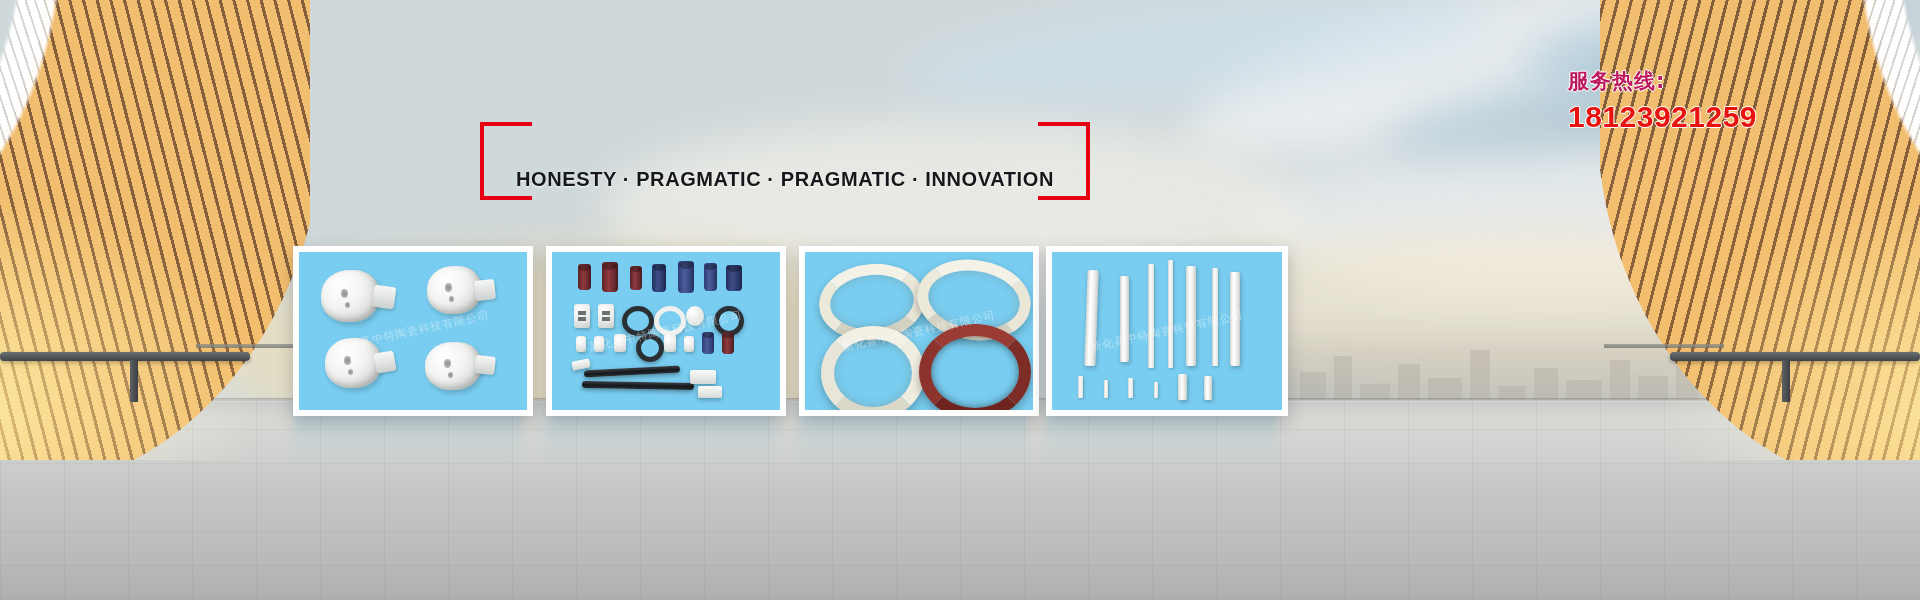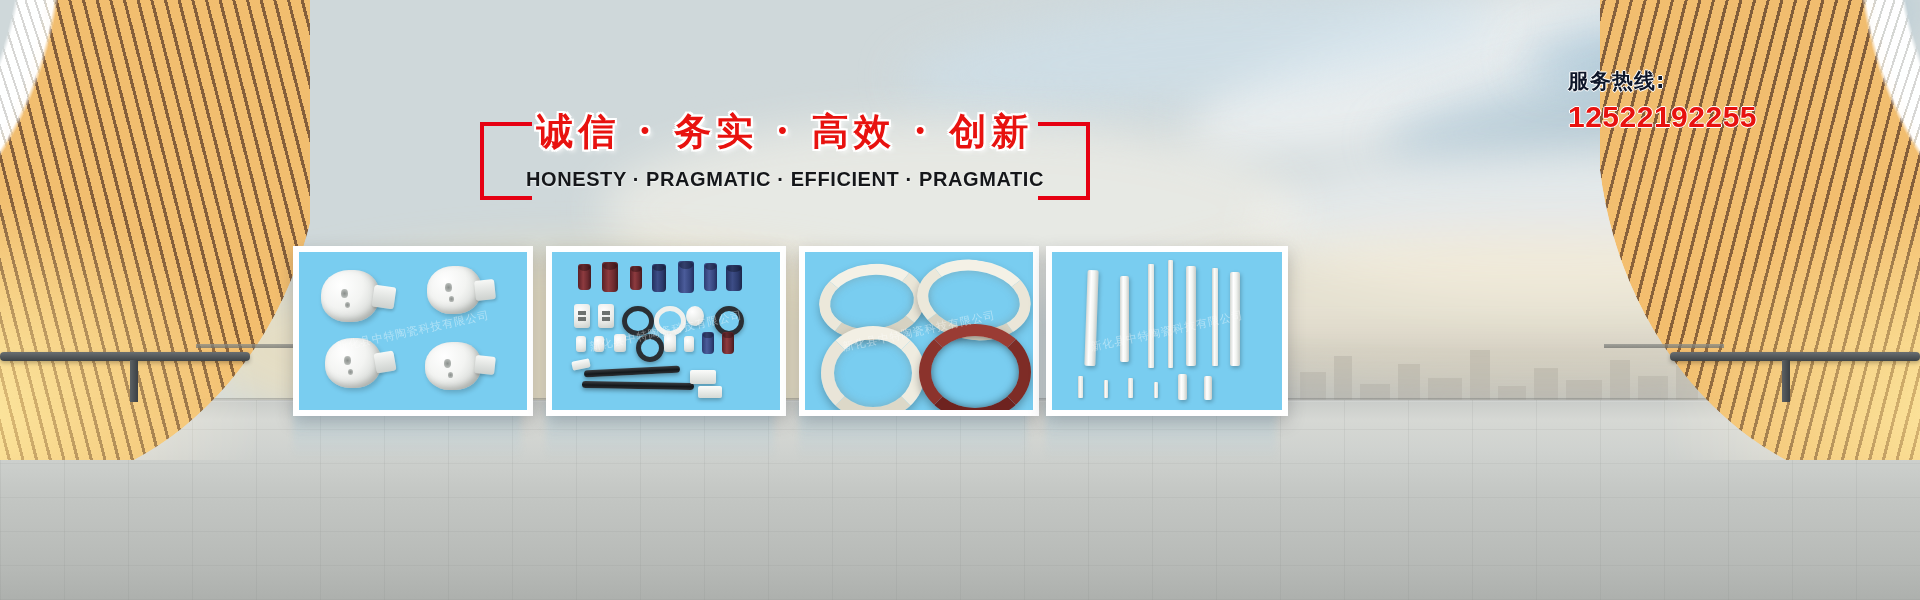--- a/index.html
+++ b/index.html
@@ -356,21 +356,21 @@
     letter-spacing:1px;
     line-height:26px;
     white-space:nowrap;
     text-shadow:1px 0 0 #fff,-1px 0 0 #fff,0 1px 0 #fff,0 -1px 0 #fff;
   }
   .promo-line2{
     margin-top:16px;
     font-family:"DejaVu Sans", sans-serif;
     font-size:21px;
     font-weight:700;
-    color:#0f172a;
+    color:#be185d;
     letter-spacing:1px;
     line-height:26px;
     white-space:nowrap;
     text-shadow:1px 0 0 #fff,-1px 0 0 #fff,0 1px 0 #fff,0 -1px 0 #fff;
   }
   .promo-phone{
     margin-top:6px;
     font-family:"Liberation Sans", sans-serif;
     font-size:30px;
     font-weight:700;
@@ -453,22 +453,21 @@
   <div class="rail-right-post"></div>
   <div class="rail-right2"></div>
 
   <div class="slogan">
     <div class="bracket bk-tl-h"></div>
     <div class="bracket bk-tl-v"></div>
     <div class="bracket bk-tl-b"></div>
     <div class="bracket bk-tr-h"></div>
     <div class="bracket bk-tr-v"></div>
     <div class="bracket bk-tr-b"></div>
-    <div class="slogan-cn">诚信 · 务实 · 高效 · 创新</div>
-    <div class="slogan-en">HONESTY · PRAGMATIC · EFFICIENT · PRAGMATIC</div>
+    <div class="slogan-en">HONESTY · PRAGMATIC · PRAGMATIC · INNOVATION</div>
   </div>
 
   <div class="panel p1">
     <div class="panel-inner">
       <div class="sh holder" style="left:22px;top:18px;width:58px;height:52px"></div>
       <div class="sh neck" style="left:74px;top:34px;width:22px;height:22px;transform:rotate(8deg)"></div>
 
       <div class="sh holder" style="left:128px;top:14px;width:54px;height:48px"></div>
       <div class="sh neck" style="left:176px;top:28px;width:20px;height:20px;transform:rotate(-6deg)"></div>
 
@@ -545,16 +544,16 @@
       <div class="sh rod-thin" style="left:102px;top:130px;width:4px;height:16px"></div>
       <div class="sh rod" style="left:126px;top:122px;width:9px;height:26px"></div>
       <div class="sh rod" style="left:152px;top:124px;width:8px;height:24px"></div>
 
       <div class="panel-wm">新化县中特陶瓷科技有限公司</div>
     </div>
   </div>
 
   <div class="promo">
     <div class="promo-line2">服务热线:</div>
-    <div class="promo-phone">12522192255</div>
+    <div class="promo-phone">18123921259</div>
   </div>
 
 </div>
 
 </body></html>

